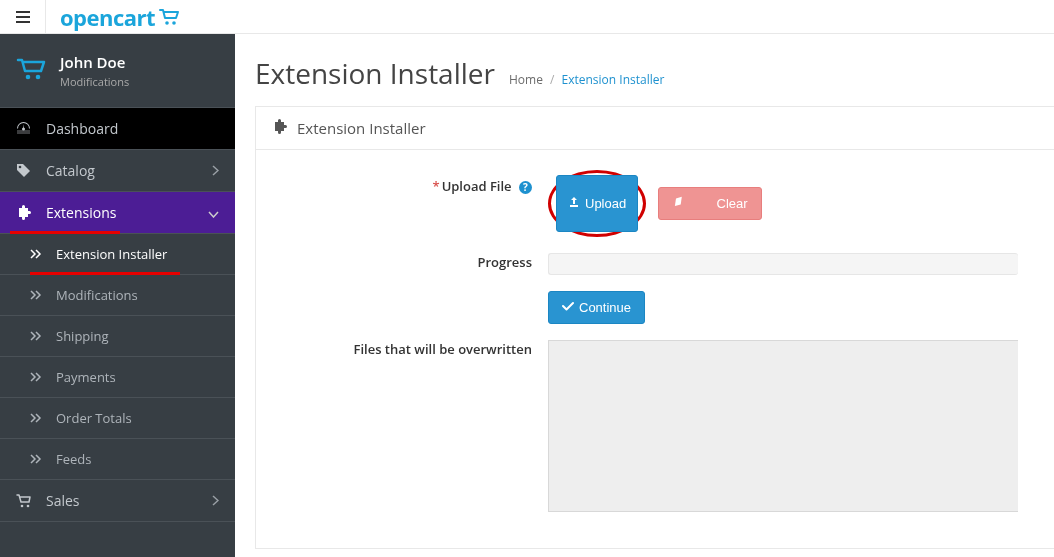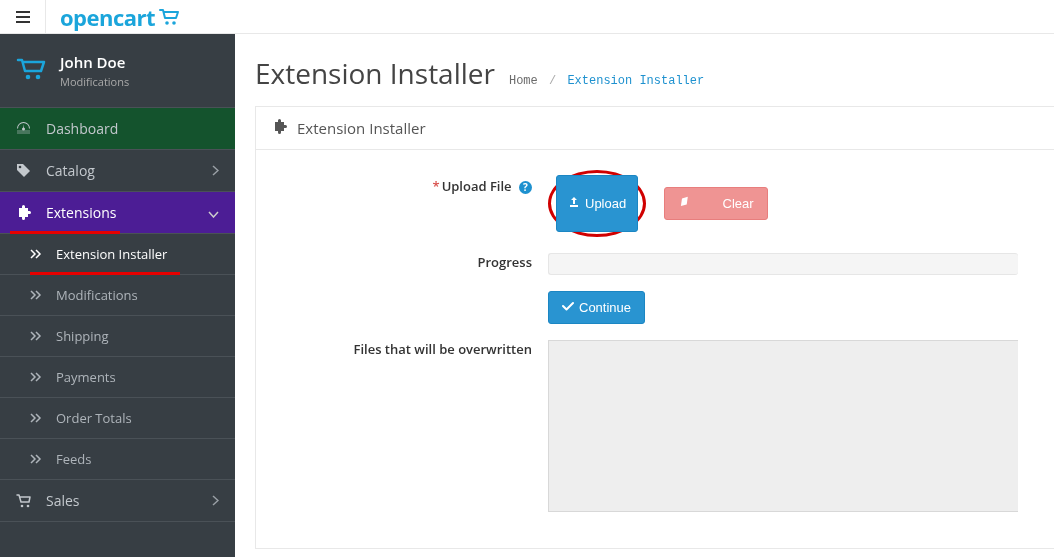--- a/index.html
+++ b/index.html
@@ -16,55 +16,55 @@
     .layout { display: flex; min-height: calc(100vh - 45px); }
     
     
     .sidebar { width: 235px; background: #373e44; color: #c3c8cd; flex-shrink: 0; }
     .user-area { padding: 18px 16px 18px 16px; display: flex; align-items: center; border-bottom: 1px solid #4a5157; }
     .user-icon { margin-right: 14px; }
     .user-name { color: #fff; font-size: 15px; font-weight: 600; }
     .user-role { color: #aaa; font-size: 11px; margin-top: 2px; }
     
     .nav-item { display: flex; align-items: center; padding: 11px 16px; border-bottom: 1px solid #4a5157; cursor: pointer; color: #c3c8cd; font-size: 14px; position: relative; }
-    .nav-item.dashboard { background: #14532d; }
+    .nav-item.dashboard { background: #000000; }
     .nav-item.active { background: #4c1d95; color: #fff; }
     .nav-item .nav-icon { width: 22px; display: flex; align-items: center; margin-right: 8px; }
     .nav-item .nav-label { flex: 1; }
     .nav-item .nav-caret { color: #9aa0a6; }
     .nav-item .underline { position: absolute; bottom: -1px; left: 10px; width: 110px; height: 3px; background: #e60000; }
     
     .sub-item { display: flex; align-items: center; padding: 11px 16px 11px 30px; border-bottom: 1px solid #4a5157; cursor: pointer; color: #aeb4ba; font-size: 13px; position: relative; }
     .sub-item.active { color: #fff; }
     .sub-item .sub-icon { width: 20px; display: flex; align-items: center; margin-right: 6px; font-size: 11px; }
     .sub-item .underline2 { position: absolute; bottom: -1px; left: 30px; width: 150px; height: 3px; background: #e60000; }
     
     
     .main { flex: 1; background: #fff; overflow: hidden; }
     .page-header { padding: 20px 0 14px 20px; display: flex; align-items: baseline; gap: 14px; }
     .page-title { font-size: 28px; color: #444; font-weight: 400; }
-    .breadcrumb { font-size: 12px; color: #888; font-family: Liberation Mono, monospace; }
+    .breadcrumb { font-size: 12px; color: #888; }
     .breadcrumb a { color: #1e91cf; text-decoration: none; }
     .breadcrumb .home-link { color: #6b6b6b; }
     .breadcrumb .sep { color: #aaa; margin: 0 4px; }
     
     .panel { margin: 0 0 20px 20px; border: 1px solid #e8e8e8; border-right: none; }
     .panel-heading { padding: 11px 16px; border-bottom: 1px solid #e8e8e8; color: #555; font-size: 15px; display: flex; align-items: center; gap: 10px; }
     .panel-body { padding: 20px 36px 20px 20px; }
     
     .form-row { display: flex; margin-bottom: 16px; }
     .form-label { width: 272px; text-align: right; padding-right: 16px; padding-top: 7px; color: #333; font-size: 13px; font-weight: 600; }
     .form-label .req { color: #d9534f; margin-right: 2px; }
     .form-control { flex: 1; }
     .help-icon { color: #1e91cf; margin-left: 4px; cursor: help; display: inline-flex; vertical-align: middle; }
     
     .btn { display: inline-flex; align-items: center; padding: 8px 13px; font-size: 13px; border-radius: 3px; border: 1px solid transparent; cursor: pointer; gap: 5px; }
     .btn-primary { background: #2994d1; border-color: #1b86c3; color: #fff; }
     .btn-danger { background: #ef9493; border-color: #e87e7d; color: #fff; }
-    .btn-gap { margin-left: 14px; gap: 32px; }
+    .btn-gap { margin-left: 8px; gap: 32px; }
     
     .upload-highlight { border: 3px solid #d00000; border-radius: 50%; padding: 2px 5px; display: inline-flex; }
     .upload-highlight .btn { padding: 20px 11px; }
     
     .progress-bar-bg { height: 22px; background: #f5f5f5; border: 1px solid #e6e6e6; border-radius: 3px; border-right: none; }
     
     .overwrite-box { height: 172px; background: #eeeeee; border: 1px solid #d8d8d8; border-right: none; }
     
     .form-label.nomargin { padding-top: 0; }
   </style>

